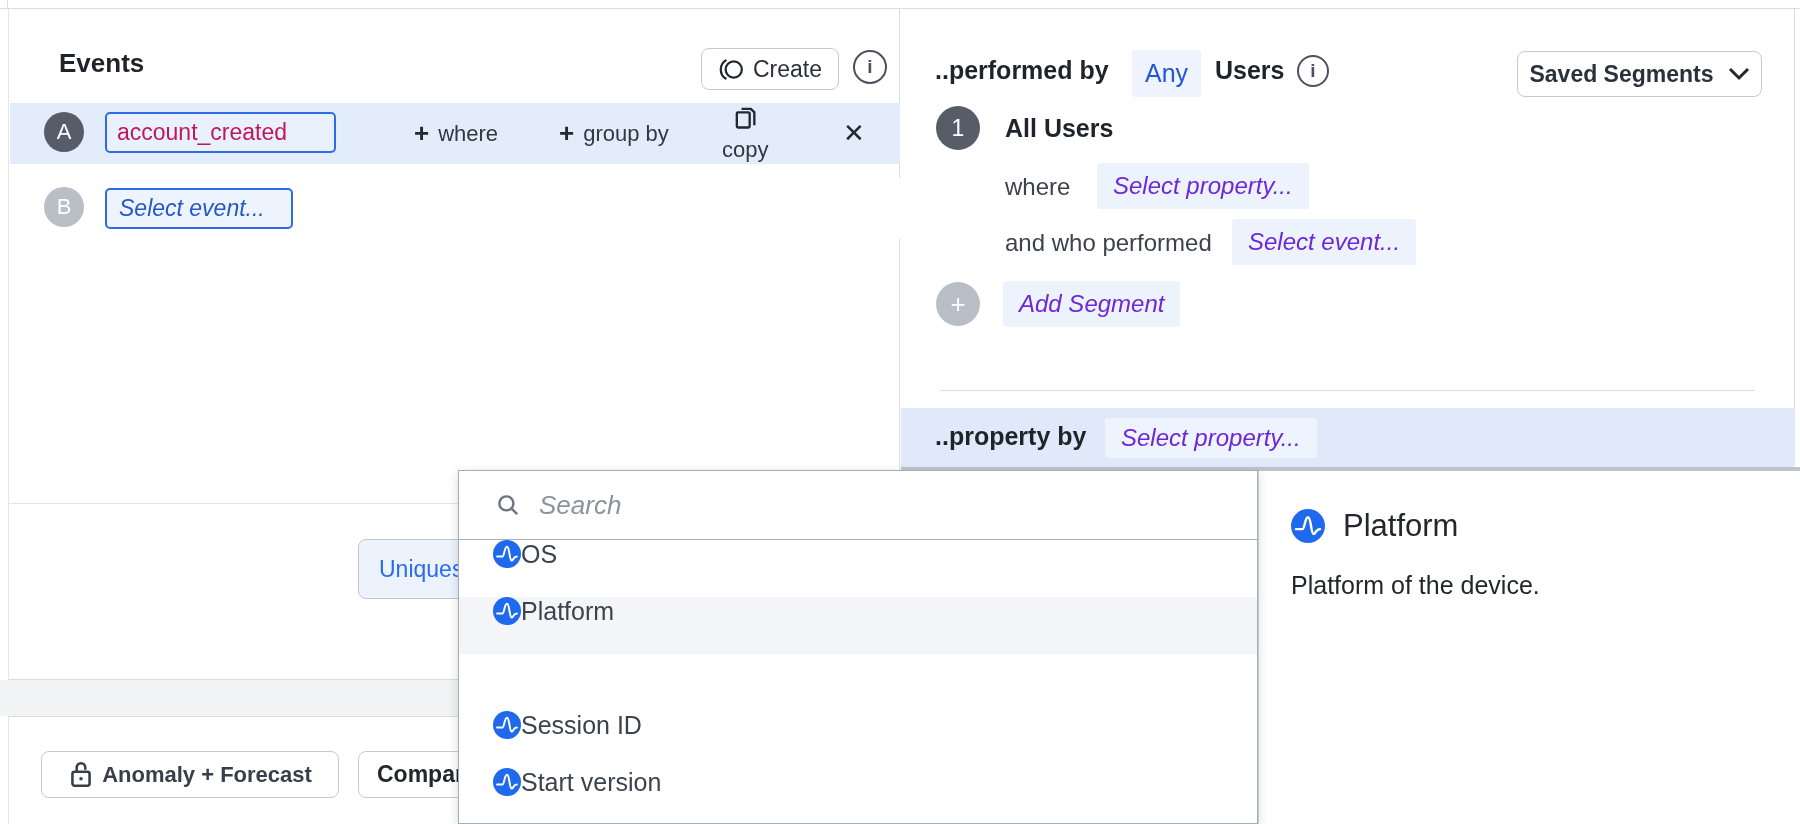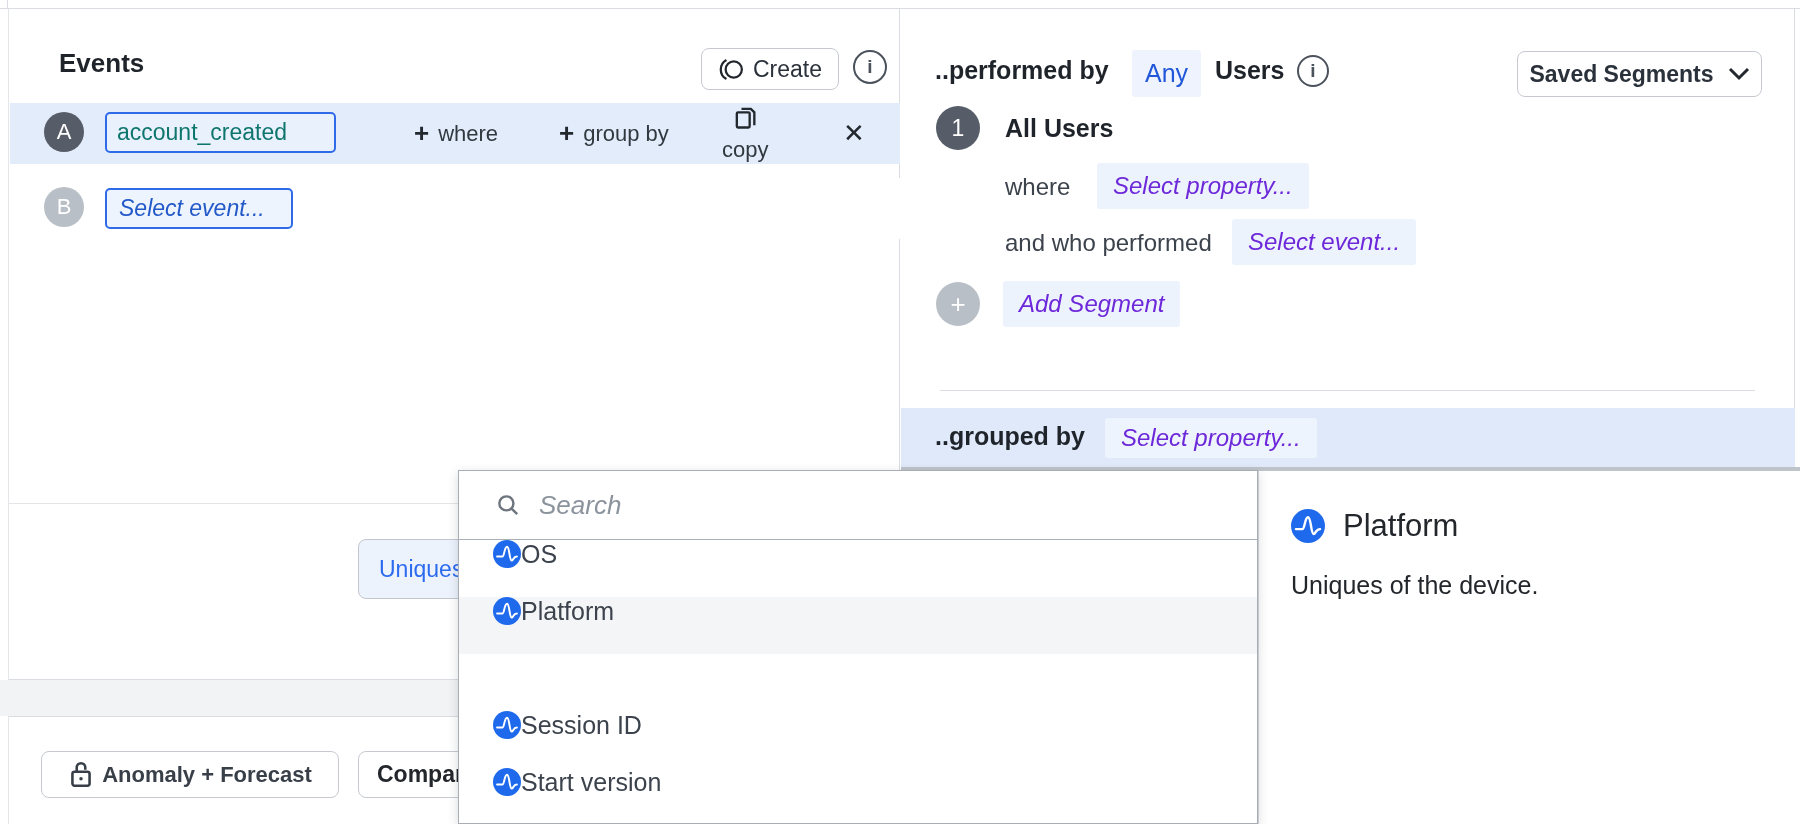--- a/index.html
+++ b/index.html
@@ -26,21 +26,21 @@
     border:1px solid #c6cad0; border-radius:8px; background:#fff; color:#2b313a;
     font-size:22px; cursor:pointer; }
   .create-btn { left:692px; top:39px; width:138px; height:42px; font-size:23px; }
   .info-icon { border:2.5px solid #4b525c; border-radius:50%; color:#4b525c;
     display:flex; align-items:center; justify-content:center; font-weight:bold; font-size:19px; }
   .info-a { left:844px; top:41px; width:34px; height:34px; }
   .row-a { left:1px; top:94px; width:890px; height:61px; background:#e2ecfb; }
   .letter-circle { border-radius:50%; color:#fff; font-size:22px; display:flex; align-items:center; justify-content:center; }
   .circ-a { left:34px; top:9px; width:40px; height:40px; background:#565d68; }
   .event-box { left:95px; top:9px; width:231px; height:41px; border:2px solid #2f6be8; border-radius:5px;
-    display:flex; align-items:center; padding-left:10px; font-size:23px; color:#0f766e; background:rgba(255,255,255,0.25); }
+    display:flex; align-items:center; padding-left:10px; font-size:23px; color:#be185d; background:rgba(255,255,255,0.25); }
   .row-action { top:0; height:61px; display:flex; align-items:center; gap:9px; color:#32383f; font-size:22px; cursor:pointer; }
   .plus-glyph { font-size:26px; font-weight:bold; color:#23272e; }
   .act-where { left:404px; } .act-groupby { left:549px; } .act-copy { left:712px; gap:6px;flex-direction:column; } .act-close { left:833px; font-size:26px; color:#23272e; }
   .row-b { left:1px; top:169px; width:890px; height:61px; background:#fff; }
   .circ-b { left:34px; top:9px; width:40px; height:40px; background:#b9bfc7; }
   .select-event-box { left:95px; top:10px; width:188px; height:41px; border:2px solid #2f6be8; border-radius:5px; background:#edf4fd;
     display:flex; align-items:center; padding-left:12px; font-size:23px; font-style:italic; color:#2459c9; cursor:text; }
   .events-divider { left:0px; top:494px; width:890px; height:1px; background:#e3e5e8; }
   .metric-btn { left:349px; top:530px; width:175px; height:60px; background:#edf3fd; border:1px solid #c3c7cd; border-radius:8px;
     display:flex; align-items:center; padding-left:20px; color:#2c6bef; font-size:23px; cursor:pointer; }
@@ -172,21 +172,21 @@
 
     <div class="abs seg-label performed-label">and who performed</div>
     <div class="abs chip performed-chip">Select event...</div>
 
     <div class="abs letter-circle plus-circle">+</div>
     <div class="abs chip addseg-chip">Add Segment</div>
 
     <div class="abs seg-divider"></div>
 
     <div class="abs grouped-row">
-      <div class="abs grouped-label">..grouped by</div>
+      <div class="abs grouped-label">..property by</div>
       <div class="abs chip grouped-chip">Select property...</div>
     </div>
   </div>
 
   <div class="abs strong-line"></div>
 
   <div class="abs bottom-card">
     <button class="abs btn anomaly-btn">
       <span>
         <svg width="26" height="30" viewBox="0 0 24 28" fill="none" stroke="#383f48" stroke-width="2.4">
@@ -202,21 +202,21 @@
 
   <div class="abs detail-panel">
     <div class="detail-head">
       <span class="amp-icon amp-icon-lg">
         <svg width="34" height="34" viewBox="0 0 24 24" fill="none" stroke="#fff" stroke-width="1.7" stroke-linecap="round">
           <path d="M3.5 14.2 H8 C9.8 14.2 9.7 5.8 12 5.8 C14.3 5.8 13.9 17.6 16.1 17.6 C17.4 17.6 17.3 14.2 20.5 14.2"></path>
         </svg>
       </span>
       <span class="detail-title">Platform</span>
     </div>
-    <div class="detail-desc">Uniques of the device.</div>
+    <div class="detail-desc">Platform of the device.</div>
   </div>
 
   <div class="abs dropdown">
     <div class="search-row">
       <span>
         <svg width="26" height="26" viewBox="0 0 24 24" fill="none" stroke="#6d747e" stroke-width="2.2">
           <circle cx="10.5" cy="10.5" r="6.5"></circle>
             <path d="M15.5 15.5 L20.5 20.5"></path>
         </svg>
       </span>

